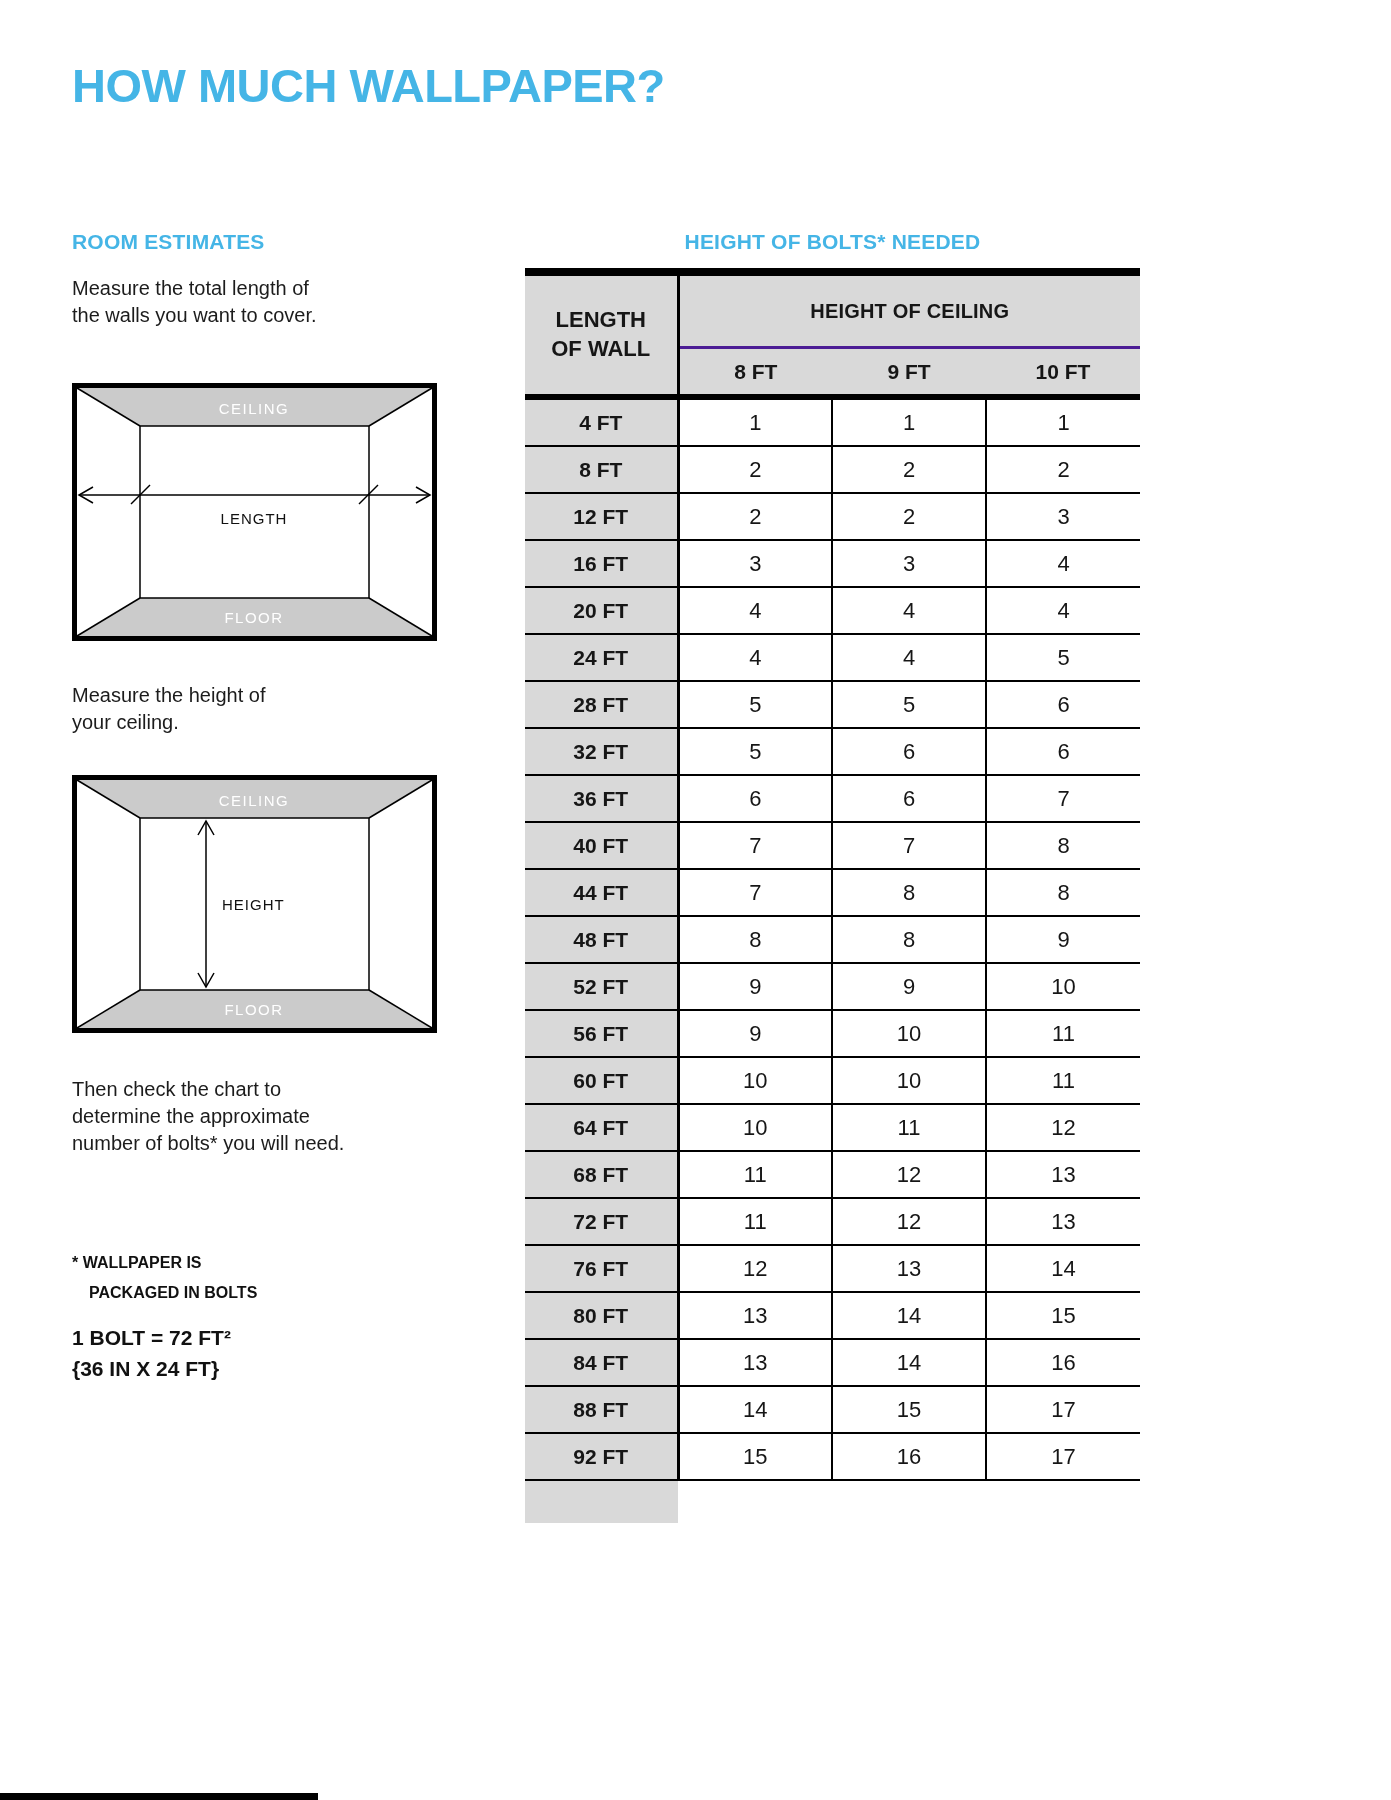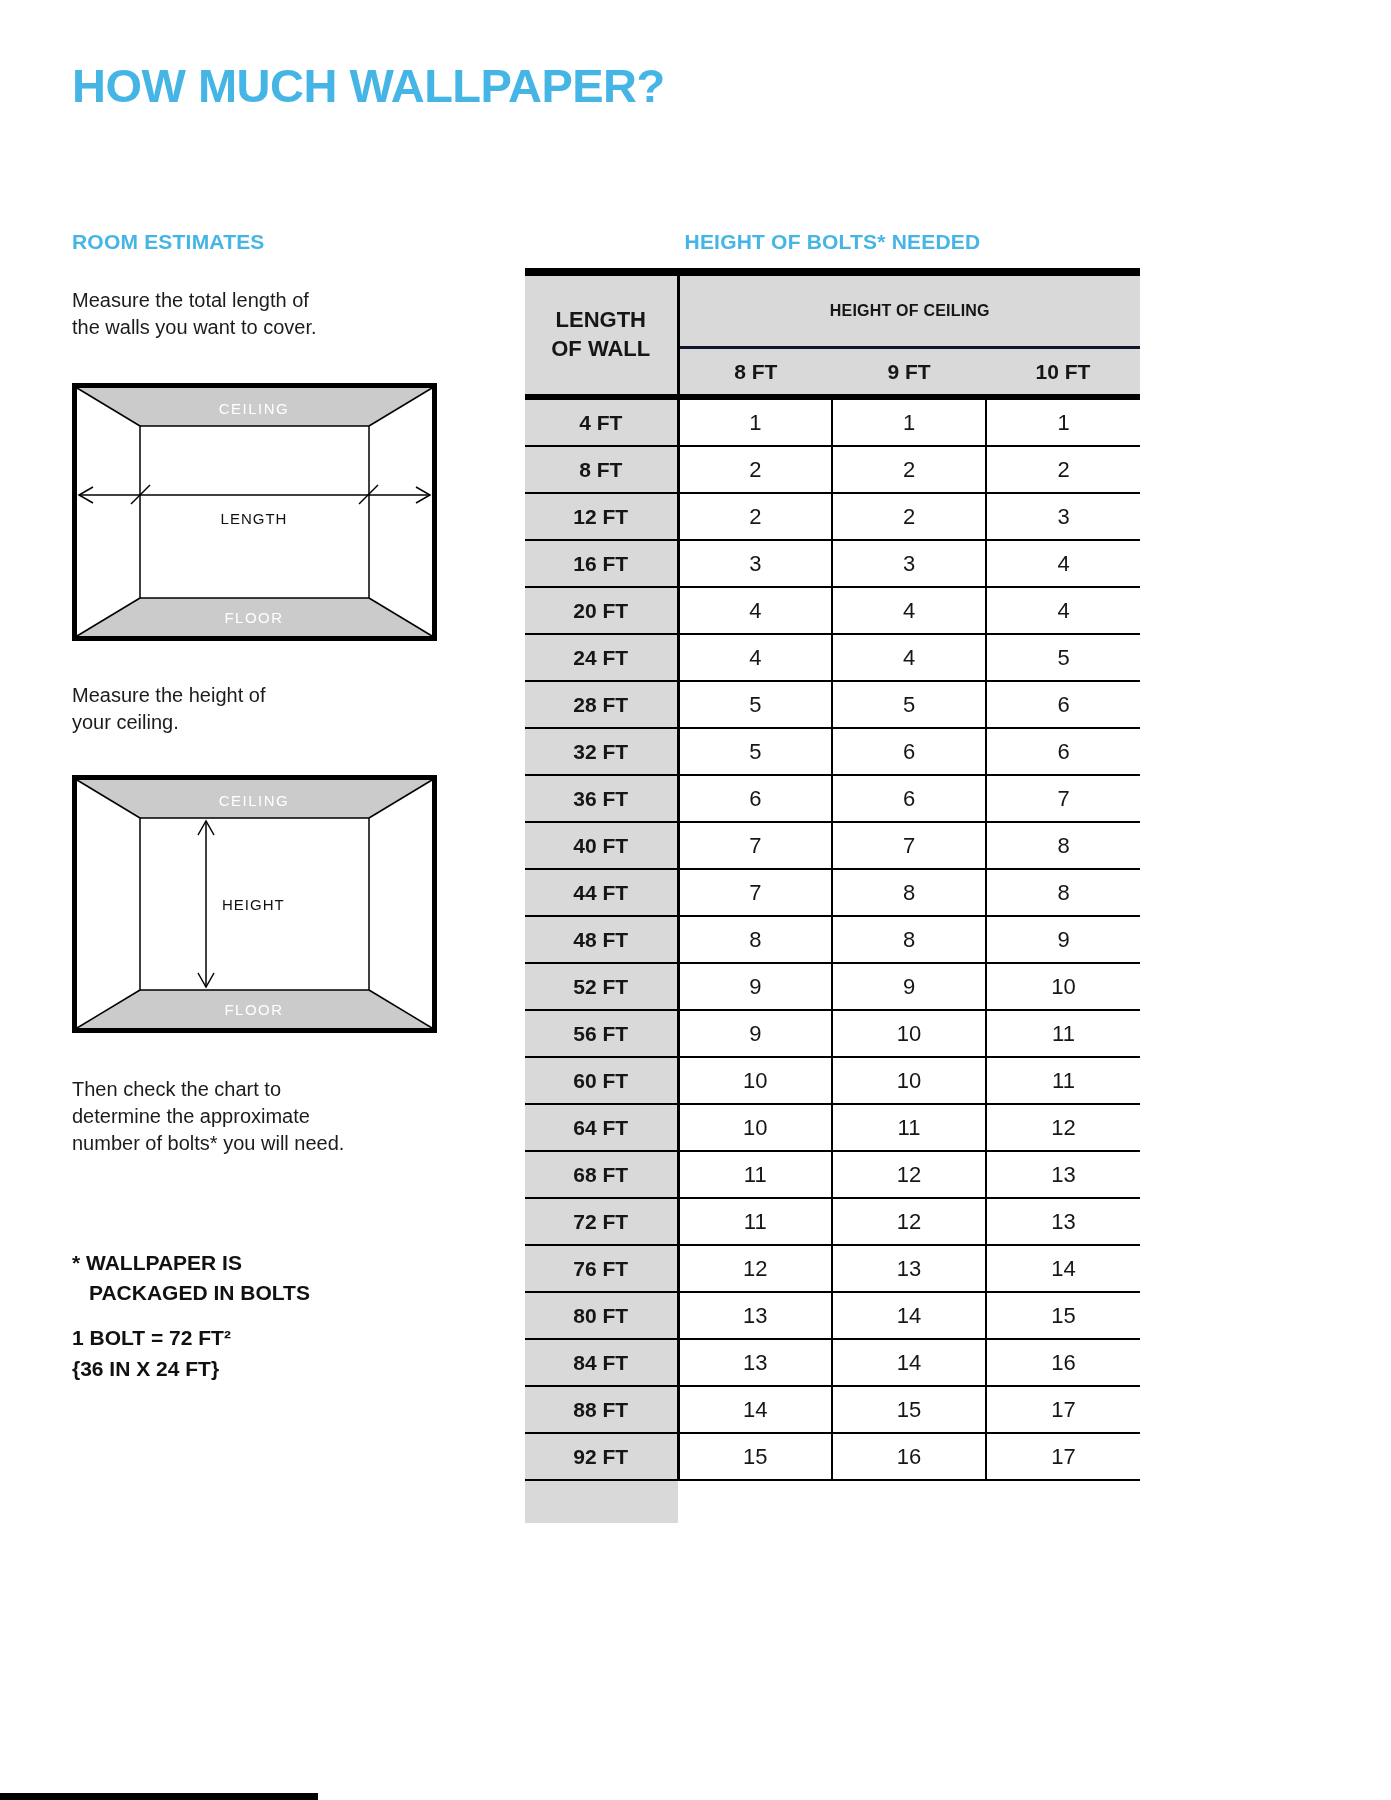--- a/index.html
+++ b/index.html
@@ -21,43 +21,43 @@
     letter-spacing:0.2px;
   }
   .room-estimates{left:72px;top:230px;}
   .table-heading{
     position:absolute;left:525px;top:230px;width:615px;margin:0;text-align:center;
     font-size:21px;font-weight:bold;color:var(--accent);letter-spacing:0.2px;
   }
   .body-text{
     position:absolute;margin:0;font-size:20px;line-height:27px;white-space:pre-line;color:#1c1c1c;
   }
-  .para1{left:72px;top:287px;}
+  .para1{left:72px;top:275px;}
   .para2{left:72px;top:682px;}
   .para3{left:72px;top:1076px;}
   .diagram{position:absolute;width:365px;height:258px;border-radius:31px;}
   .d1{left:72px;top:383px;}
   .d2{left:72px;top:775px;}
   svg{font-family:"Liberation Sans",sans-serif;display:block;}
-  .note{position:absolute;left:72px;top:1248px;font-size:21px;font-weight:bold;line-height:30px;color:#111;}
+  .note{position:absolute;left:72px;top:1248px;font-size:16px;font-weight:bold;line-height:30px;color:#111;}
   .note-line2{padding-left:17px;}
   .bolt-info{position:absolute;left:72px;top:1322px;font-size:21px;font-weight:bold;line-height:31px;color:#111;}
 
   .table-wrap{position:absolute;left:525px;top:268px;width:615px;}
   table{border-collapse:collapse;table-layout:fixed;width:615px;border-top:8px solid #000;}
   th,td{padding:0;text-align:center;vertical-align:middle;font-family:"Liberation Sans",sans-serif;}
   col.c-label{width:153px;}
   col.c-data{width:154px;}
   .length-header{
     background:var(--table-gray);font-size:22px;font-weight:bold;line-height:1.3;
     border-right:3px solid #000;border-bottom:6px solid #000;white-space:pre-line;
   }
   .group-header{
-    background:var(--table-gray);font-size:16px;font-weight:bold;height:70px;
-    border-bottom:3px solid #0f172a;letter-spacing:0.2px;
+    background:var(--table-gray);font-size:20px;font-weight:bold;height:70px;
+    border-bottom:3px solid #4c1d95;letter-spacing:0.2px;
   }
   .sub-header{
     background:var(--table-gray);font-size:21px;font-weight:bold;height:45px;
     border-bottom:6px solid #000;
   }
   .row-label{
     background:var(--table-gray);font-size:21px;font-weight:bold;height:45px;
     border-right:3px solid #000;border-bottom:2px solid #000;
   }
   .data-cell{

